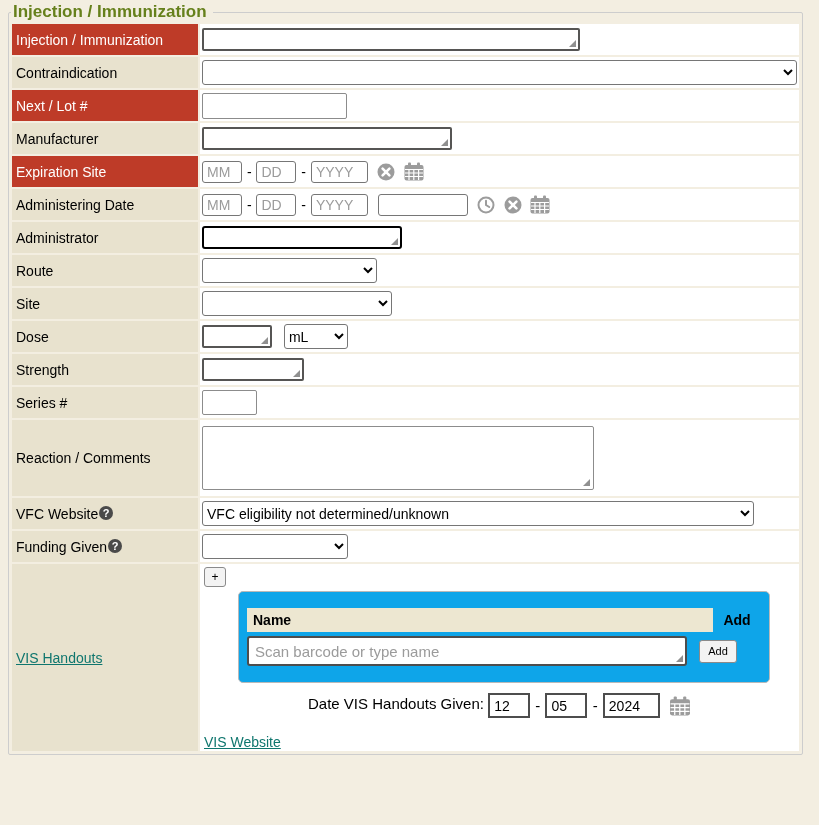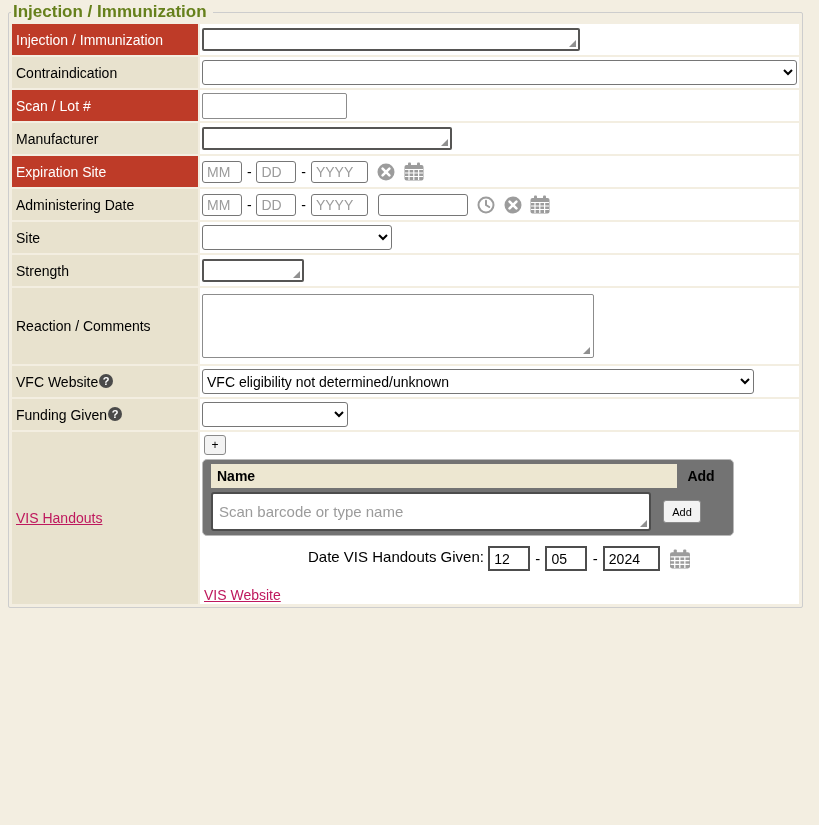--- a/index.html
+++ b/index.html
@@ -68,36 +68,36 @@
     height:25px;font-size:14px;border:1px solid #767676;border-radius:3px;
     background:#fff;font-family:inherit;vertical-align:middle;color:#000;
   }
   .dash{margin:0 1px;vertical-align:middle;}
   .iconbtn{display:inline-block;vertical-align:middle;margin-left:5px;line-height:0;cursor:pointer;}
   .help{
     display:inline-block;width:14px;height:14px;border-radius:50%;
     background:#4A4A4A;color:#fff;font-size:11px;font-weight:bold;
     text-align:center;line-height:14px;margin-left:1px;vertical-align:top;
   }
-  td.lbl a, a.vis-website{color:#be185d;text-decoration:underline;}
+  td.lbl a, a.vis-website{color:#0f766e;text-decoration:underline;}
   .plus-btn{
     width:22px;height:20px;font-size:12px;line-height:12px;
     border:1px solid #8A8A8A;border-radius:3px;background:#F3F3F3;
     margin:2px 0 4px 2px;font-family:inherit;cursor:pointer;
   }
   .vis-box{
-    width:532px;border:1px solid #B9B9B9;border-radius:5px;
-    padding:4px 8px;box-sizing:border-box;background:#737373;
+    margin-left:36px;width:532px;border:1px solid #B9B9B9;border-radius:5px;
+    padding:16px 8px;box-sizing:border-box;background:#0ea5e9;
   }
   .vis-header{display:flex;align-items:center;}
   .vis-name-h{flex:1;background:#EDE7D1;font-weight:bold;padding:4px 6px;font-size:14px;}
   .vis-add-h{width:48px;font-weight:bold;text-align:center;font-size:14px;}
   .vis-input-row{display:flex;align-items:center;margin-top:4px;}
   input.scan-input{
-    width:440px;border:2px solid #4D4D4D;border-radius:3px;height:39px;
+    width:440px;border:2px solid #4D4D4D;border-radius:3px;height:30px;
     font-size:15px;padding:0 6px;box-sizing:border-box;font-family:inherit;
   }
   .add-btn{
     margin-left:12px;min-width:38px;height:23px;font-size:11px;
     border:1px solid #8A8A8A;border-radius:3px;background:#F3F3F3;
     font-family:inherit;cursor:pointer;
   }
   .date-given-row{margin-top:10px;text-align:center;font-size:15px;}
   .vis-website{display:inline-block;margin-top:16px;font-size:14px;margin-left:2px;}
 </style>
@@ -118,21 +118,21 @@
 
     <tr>
       <td class="lbl"><span>Contraindication</span></td>
       <td class="inp">
         <select class="sel" style="width:100%;"><option></option></select>
       </td>
     </tr>
 
 
     <tr>
-      <td class="lbl req"><span>Scan / Lot #</span></td>
+      <td class="lbl req"><span>Next / Lot #</span></td>
       <td class="inp">
         <input type="text" class="txt" style="width: 145px;">
       </td>
     </tr>
 
     <tr>
       <td class="lbl"><span>Manufacturer</span></td>
       <td class="inp">
         <span class="gripwrap"><textarea rows="1" class="ta" style="width: 250px;"></textarea></span>
       </td>
@@ -179,37 +179,62 @@
               </svg></span>
         <span class="iconbtn"><svg width="20" height="19" viewBox="0 0 20 19">
                 <rect x="4" y="0.5" width="3" height="4.5" rx="1" fill="#9C9C9C"></rect>
                 <rect x="13" y="0.5" width="3" height="4.5" rx="1" fill="#9C9C9C"></rect>
                 <rect x="0.5" y="3" width="19" height="15.5" rx="2" fill="#9C9C9C"></rect>
                 <path d="M1 7.5 H19 M1 11 H19 M1 14.5 H19 M5 7.5 V18 M9.8 7.5 V18 M14.6 7.5 V18" stroke="#fff" stroke-width="1.2"></path>
               </svg></span>
       </td>
     </tr>
 
-
+    <tr>
+      <td class="lbl"><span>Administrator</span></td>
+      <td class="inp">
+        <span class="gripwrap"><textarea rows="1" class="ta focused" style="width: 200px;"></textarea></span>
+      </td>
+    </tr>
+
+    <tr>
+      <td class="lbl"><span>Route</span></td>
+      <td class="inp">
+        <select class="sel" style="width:175px;"><option></option></select>
+      </td>
+    </tr>
 
     <tr>
       <td class="lbl"><span>Site</span></td>
       <td class="inp">
         <select class="sel" style="width:190px;"><option></option></select>
       </td>
     </tr>
 
+    <tr>
+      <td class="lbl"><span>Dose</span></td>
+      <td class="inp">
+        <span class="gripwrap"><textarea rows="1" class="ta" style="width: 70px;"></textarea></span>
+        <select class="sel" style="width:64px;margin-left:8px;"><option>mL</option></select>
+      </td>
+    </tr>
 
     <tr>
       <td class="lbl"><span>Strength</span></td>
       <td class="inp">
         <span class="gripwrap"><textarea rows="1" class="ta" style="width: 102px;"></textarea></span>
       </td>
     </tr>
 
+    <tr>
+      <td class="lbl"><span>Series #</span></td>
+      <td class="inp">
+        <input type="text" class="txt" style="width: 55px; height: 25px;">
+      </td>
+    </tr>
 
     <tr>
       <td class="lbl" style="height:72px;"><span>Reaction / Comments</span></td>
       <td class="inp">
         <span class="gripwrap"><textarea class="big" style=""></textarea></span>
       </td>
     </tr>
 
     <tr>
       <td class="lbl"><span>VFC Website</span><span class="help">?</span></td>

